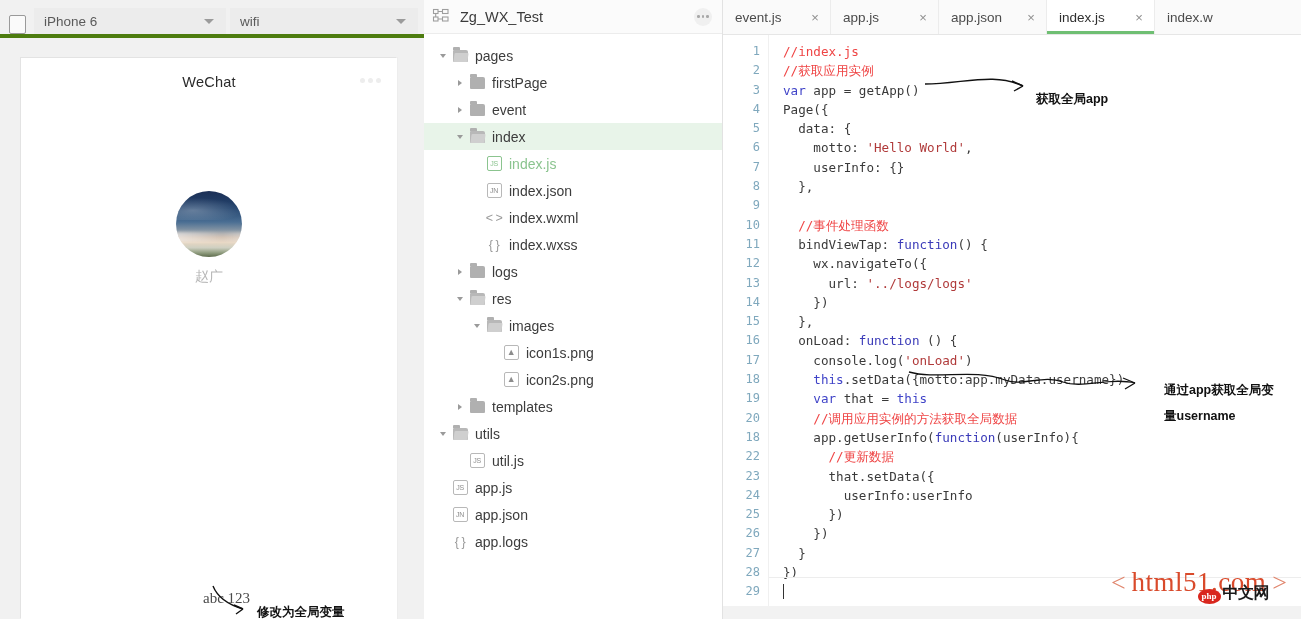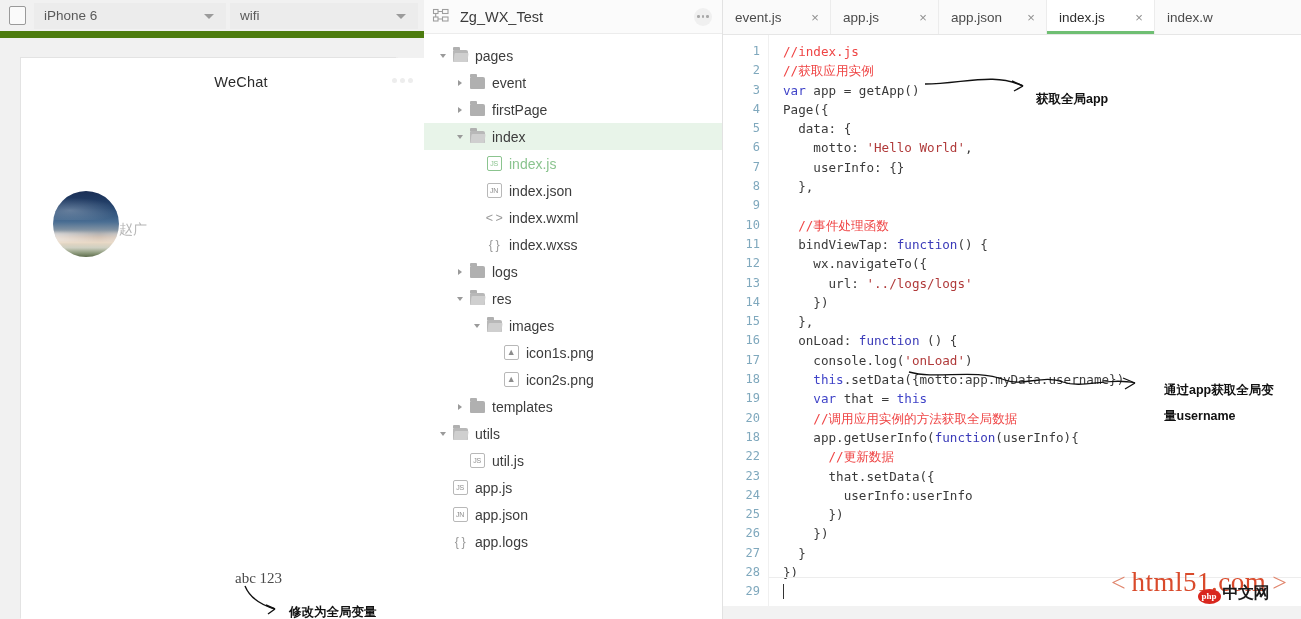--- a/index.html
+++ b/index.html
@@ -21,24 +21,24 @@
   .sim-panel {
     position: relative;
     width: 424px; height: 619px;
     background: #f1f1f1;
     flex: 0 0 424px;
   }
   .sim-toolbar {
     height: 38px;
     background: #f1f1f1;
     display: flex;
-    align-items: center;
+    align-items: flex-end;
     padding: 0 6px;
     gap: 4px;
-    border-bottom: 7px solid #4d7c0f;
+    border-bottom: 4px solid #4d7c0f;
   }
   .tb-square {
     width: 17px; height: 19px;
     border: 1px solid #9a9a9a;
     border-radius: 2px;
     background: #fafafa;
     flex: 0 0 auto;
     margin-left: 3px;
     margin-right: 4px;
   }
@@ -70,21 +70,20 @@
     left: 21px; top: 58px;
     width: 376px; height: 561px;
     background: #ffffff;
     box-shadow: -1px -1px 0 0 #e3e3e3, 0 0 0 1px #ededed;
   }
   .phone-screen {
     position: relative;
     width: 100%; height: 100%;
     background: #ffffff;
     overflow: hidden;
-    margin-left: 32px;
   }
   .wechat-bar {
     position: relative;
     height: 48px;
     display: flex;
     align-items: center;
     justify-content: center;
   }
   .wechat-title {
     font-size: 14.5px;
@@ -99,21 +98,21 @@
   }
   .wechat-dots i {
     display: block;
     width: 5px; height: 5px;
     border-radius: 50%;
     background: #ededed;
   }
   .avatar-block {
     margin-top: 85px;
     display: flex;
-    flex-direction: row;
+    flex-direction: column;
     align-items: center;
   }
   .avatar {
     width: 66px; height: 66px;
     border-radius: 50%;
     overflow: hidden;
     position: relative;
     background: linear-gradient(#1b2f55 0%, #24456f 26%, #4a6e93 47%,
                 #8796a4 60%, #cbb8a8 70%, #e7d6c2 78%,
                 #cfd0c2 86%, #8d9a7c 94%, #5d6b4c 100%);
@@ -133,21 +132,21 @@
     background: linear-gradient(90deg, rgba(255,255,255,.55), rgba(255,255,255,.15) 70%, rgba(255,255,255,.35));
     filter: blur(1.5px);
   }
   .avatar-name {
     margin-top: 11px;
     font-size: 14px;
     color: #b6b6b6;
   }
   .motto {
     position: absolute;
-    left: 182px; top: 512px;
+    left: 182px; top: 532px;
     font-size: 15px;
     color: #4a4a4a;
     font-family: "Liberation Serif", serif;
   }
 
   
   .anno-svg { position: absolute; left: 0; top: 0; pointer-events: none; }
   .anno-text {
     position: absolute;
     font-size: 12.5px;
@@ -502,29 +501,29 @@
             <span class="folder-open"></span>
           </span>
           <span class="tree-label">pages</span>
         </div>
         <div class="tree-row">
           <span style="width:29px;flex:0 0 29px"></span>
           <span class="twisty closed"></span>
           <span class="node-icon">
             <span class="folder-closed"></span>
           </span>
-          <span class="tree-label">event</span>
+          <span class="tree-label">firstPage</span>
         </div>
         <div class="tree-row">
           <span style="width:29px;flex:0 0 29px"></span>
           <span class="twisty closed"></span>
           <span class="node-icon">
             <span class="folder-closed"></span>
           </span>
-          <span class="tree-label">firstPage</span>
+          <span class="tree-label">event</span>
         </div>
         <div class="tree-row selected">
           <span style="width:29px;flex:0 0 29px"></span>
           <span class="twisty open"></span>
           <span class="node-icon">
             <span class="folder-open"></span>
           </span>
           <span class="tree-label">index</span>
         </div>
         <div class="tree-row active-file">

